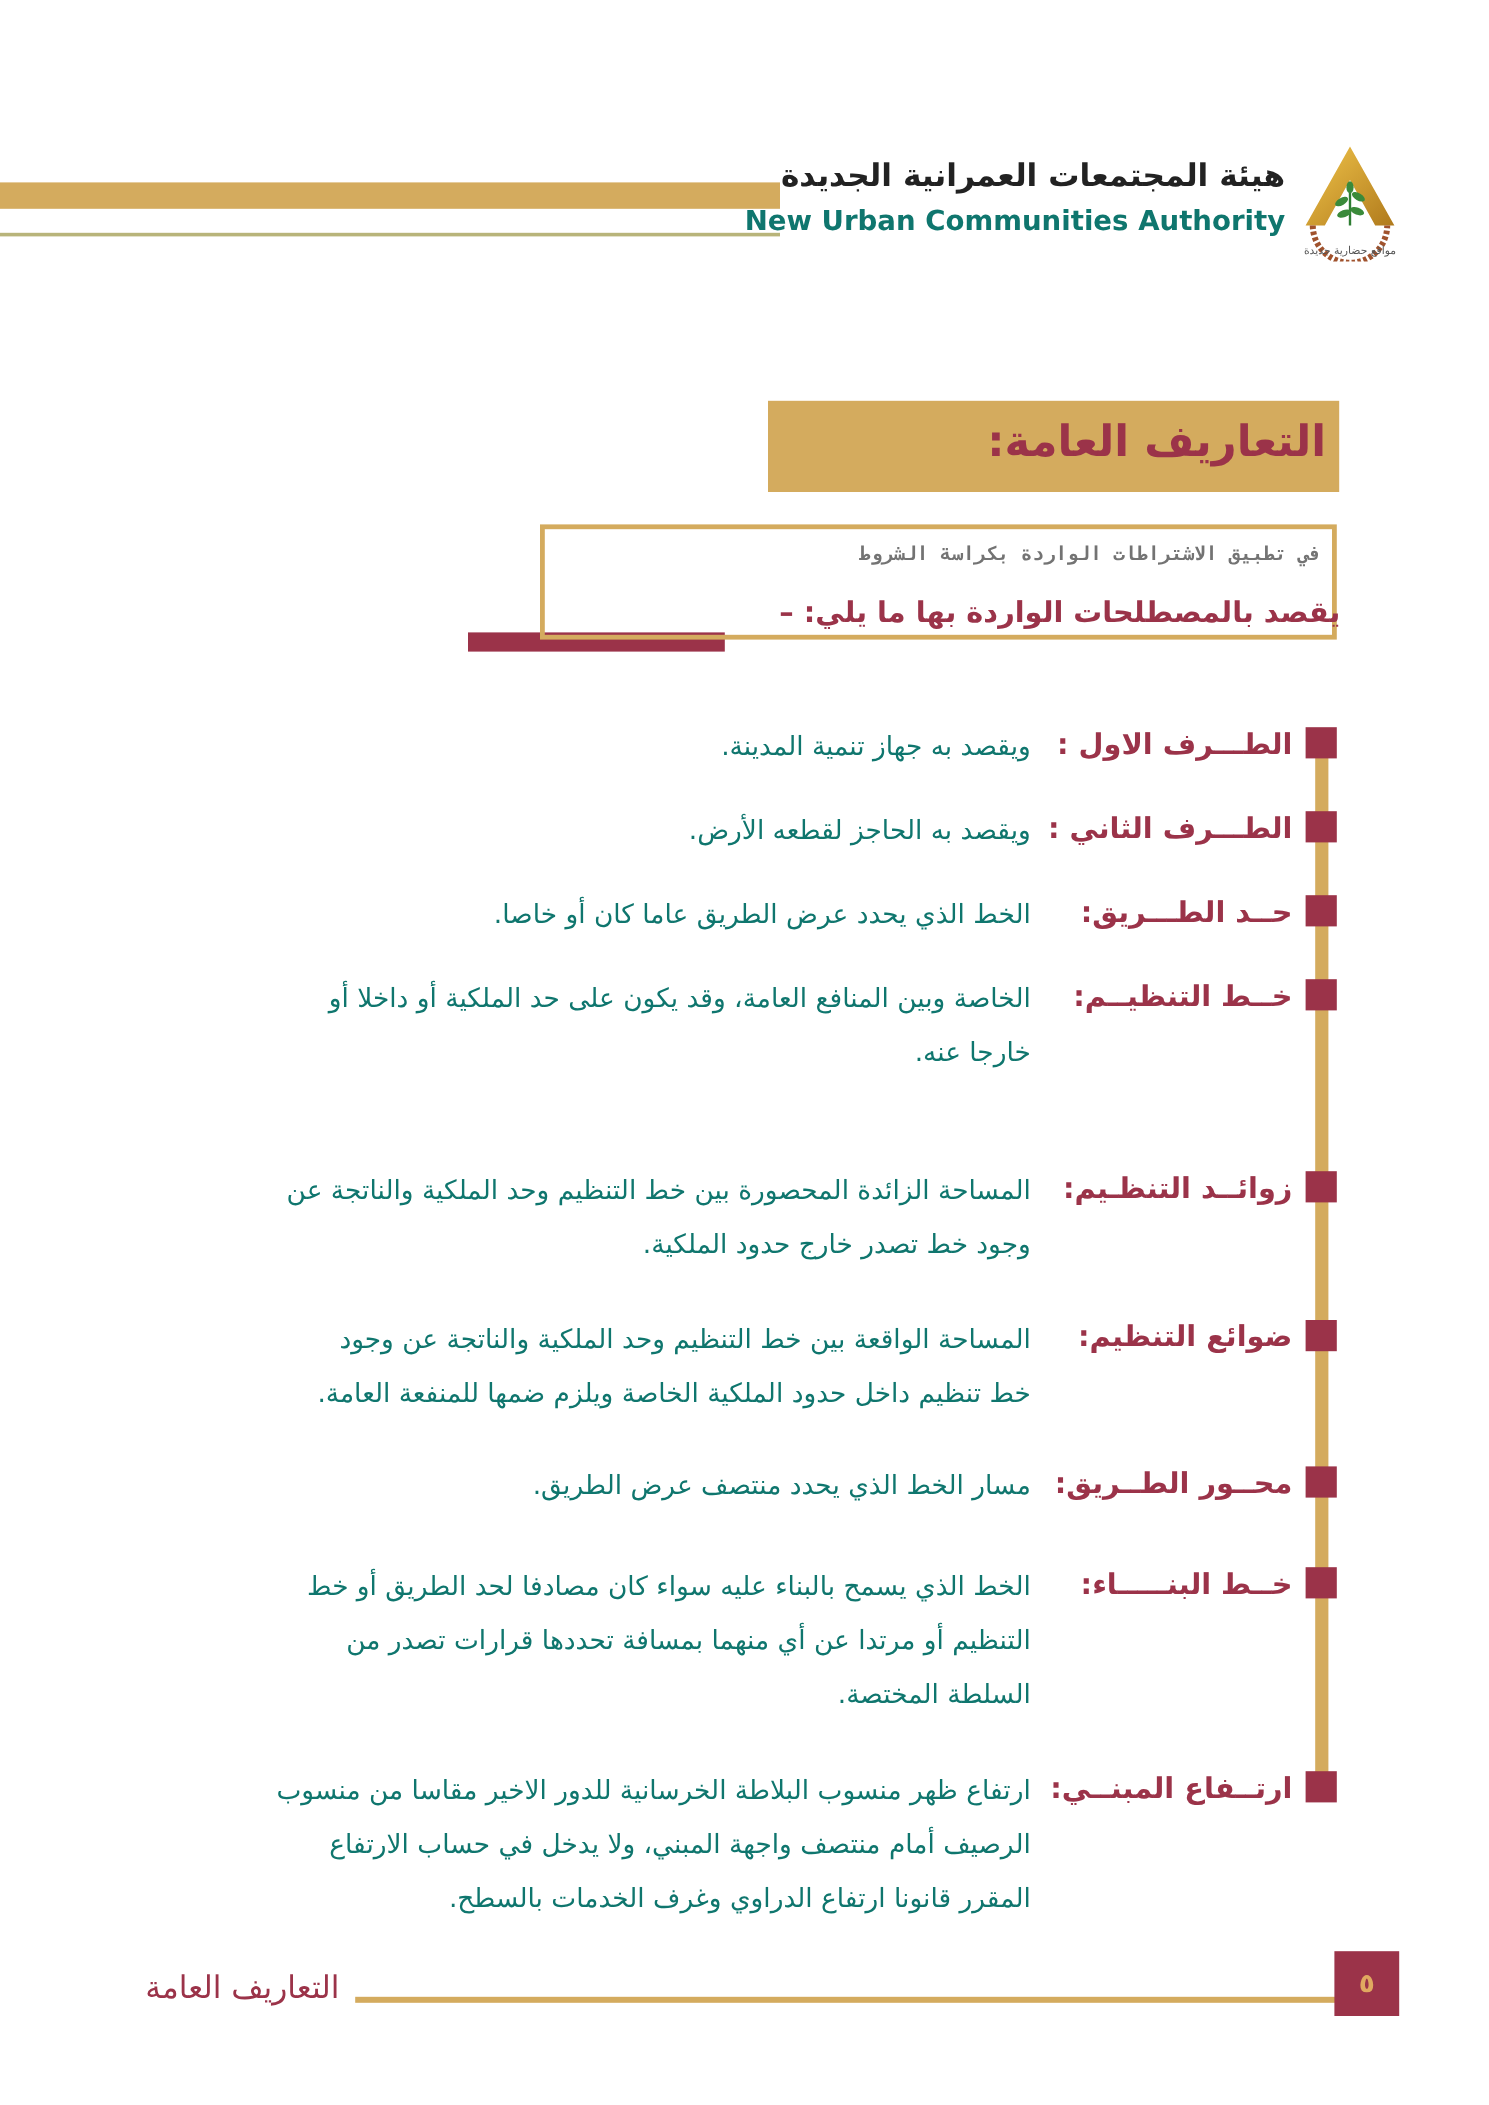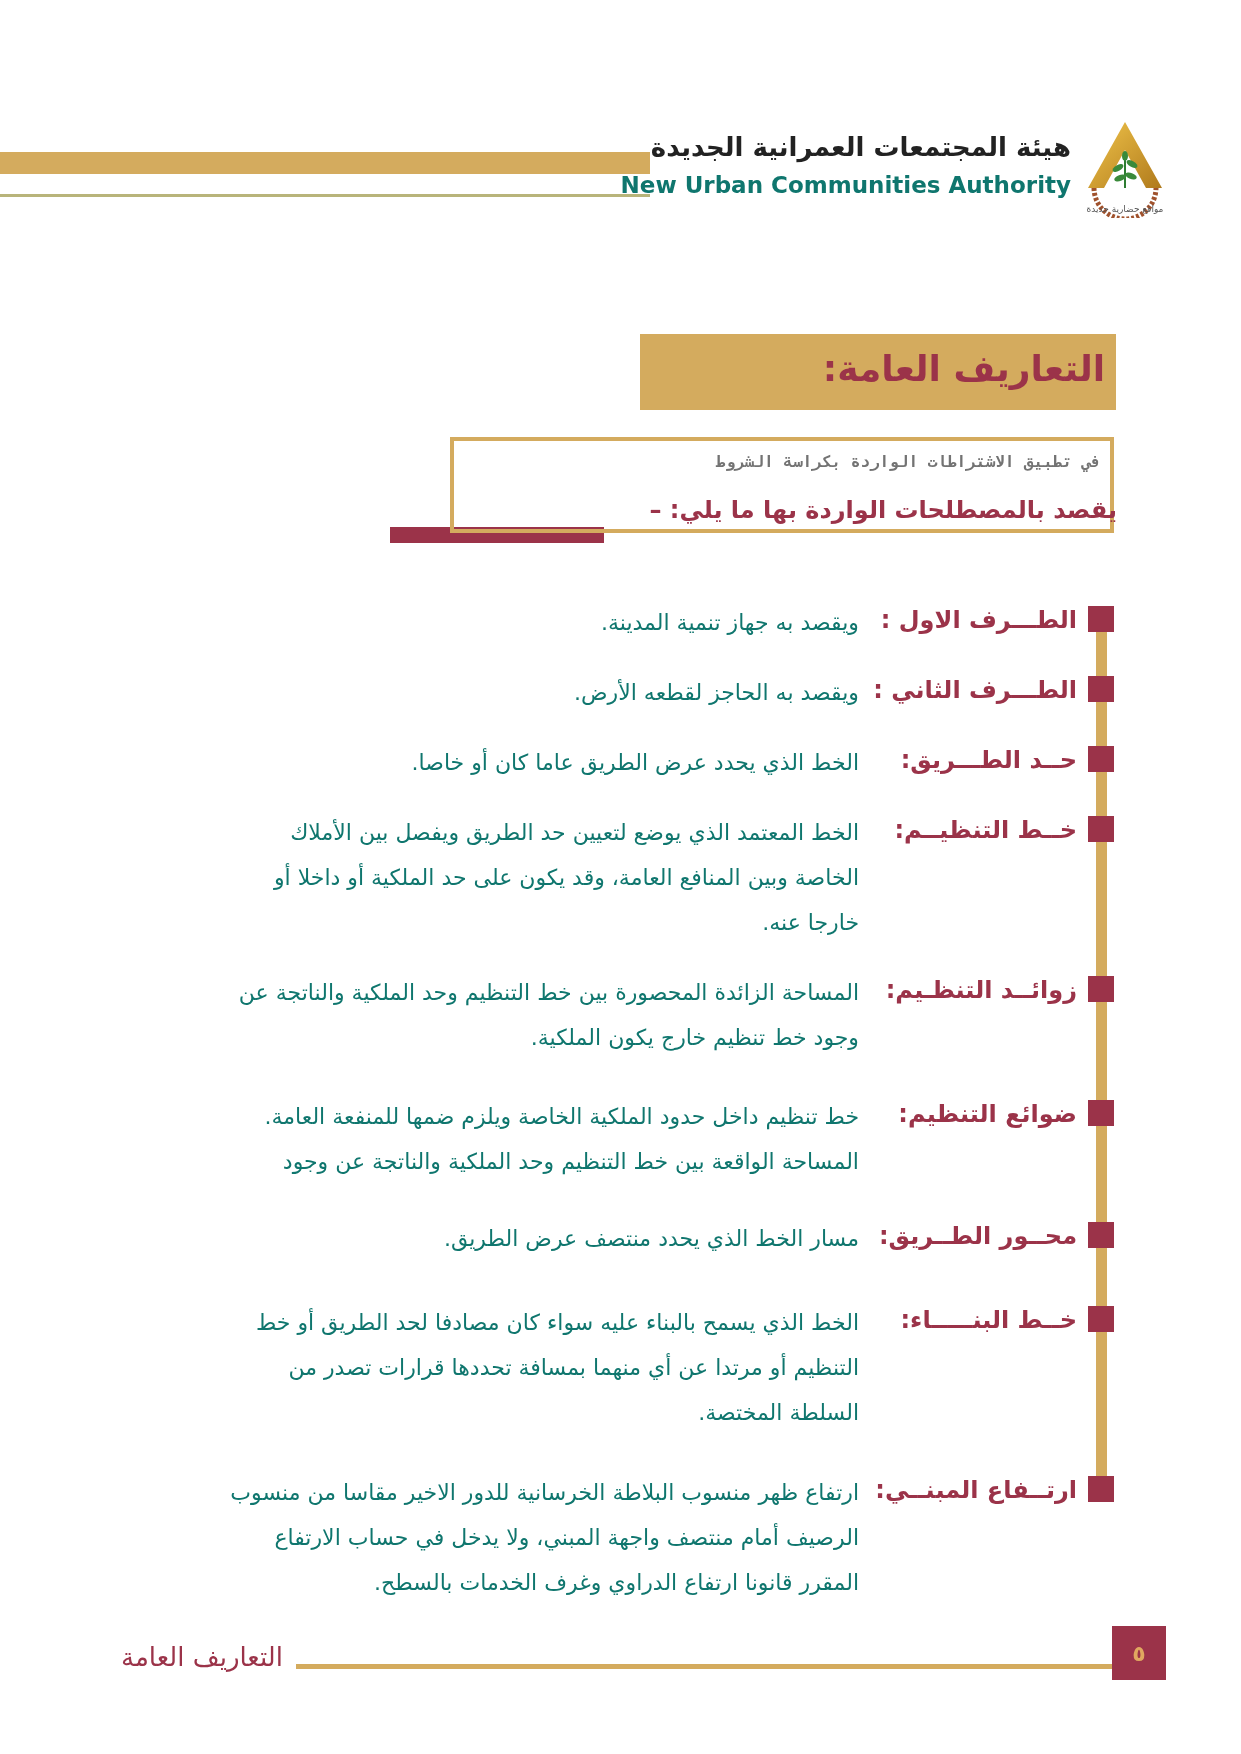--- a/index.html
+++ b/index.html
@@ -93,37 +93,36 @@
 
 <div class="abs marker" style="top:746px"></div>
 <div class="abs term" style="top:746px">حــد الطـــريق:</div>
 <div class="abs def" style="top:740px">
   <div>الخط الذي يحدد عرض الطريق عاما كان أو خاصا.</div>
 </div>
 
 <div class="abs marker" style="top:816px"></div>
 <div class="abs term" style="top:816px">خــط التنظيــم:</div>
 <div class="abs def" style="top:810px">
-  <div>الخط المعتمد الذي يوضع لتعيين حد الطريق ويفصل بين الأملاك</div>
   <div>الخاصة وبين المنافع العامة، وقد يكون على حد الملكية أو داخلا أو</div>
   <div>خارجا عنه.</div>
 </div>
 
 <div class="abs marker" style="top:976px"></div>
 <div class="abs term" style="top:976px">زوائــد التنظـيم:</div>
 <div class="abs def" style="top:970px">
   <div>المساحة الزائدة المحصورة بين خط التنظيم وحد الملكية والناتجة عن</div>
-  <div>وجود خط تنظيم خارج يكون الملكية.</div>
+  <div>وجود خط تصدر خارج حدود الملكية.</div>
 </div>
 
 <div class="abs marker" style="top:1100px"></div>
 <div class="abs term" style="top:1100px">ضوائع التنظيم:</div>
 <div class="abs def" style="top:1094px">
+  <div>المساحة الواقعة بين خط التنظيم وحد الملكية والناتجة عن وجود</div>
   <div>خط تنظيم داخل حدود الملكية الخاصة ويلزم ضمها للمنفعة العامة.</div>
-  <div>المساحة الواقعة بين خط التنظيم وحد الملكية والناتجة عن وجود</div>
 </div>
 
 <div class="abs marker" style="top:1222px"></div>
 <div class="abs term" style="top:1222px">محــور الطــريق:</div>
 <div class="abs def" style="top:1216px">
   <div>مسار الخط الذي يحدد منتصف عرض الطريق.</div>
 </div>
 
 <div class="abs marker" style="top:1306px"></div>
 <div class="abs term" style="top:1306px">خــط البنـــــاء:</div>

